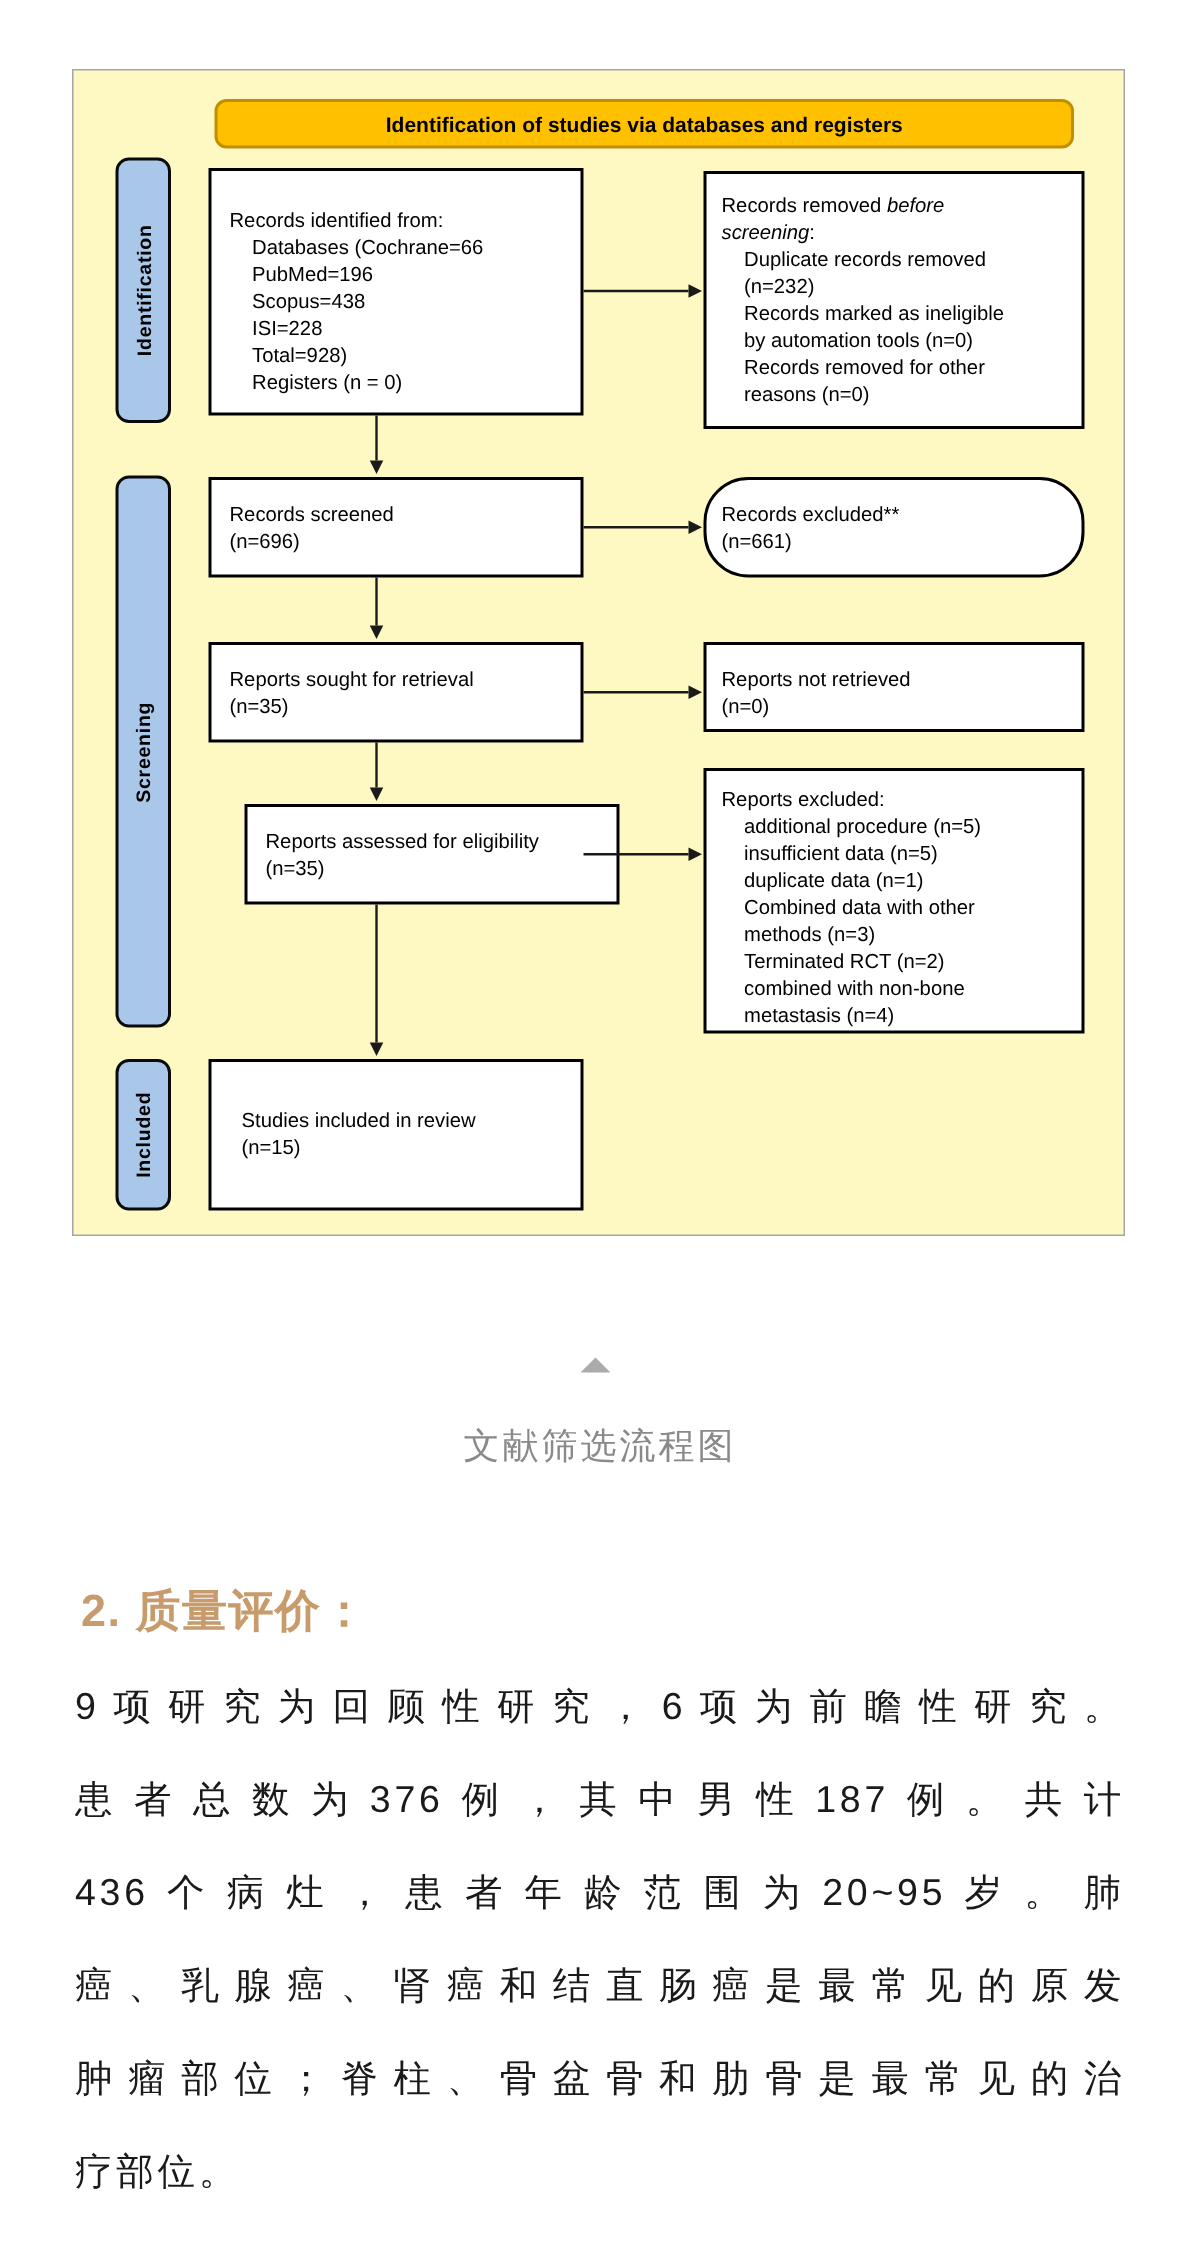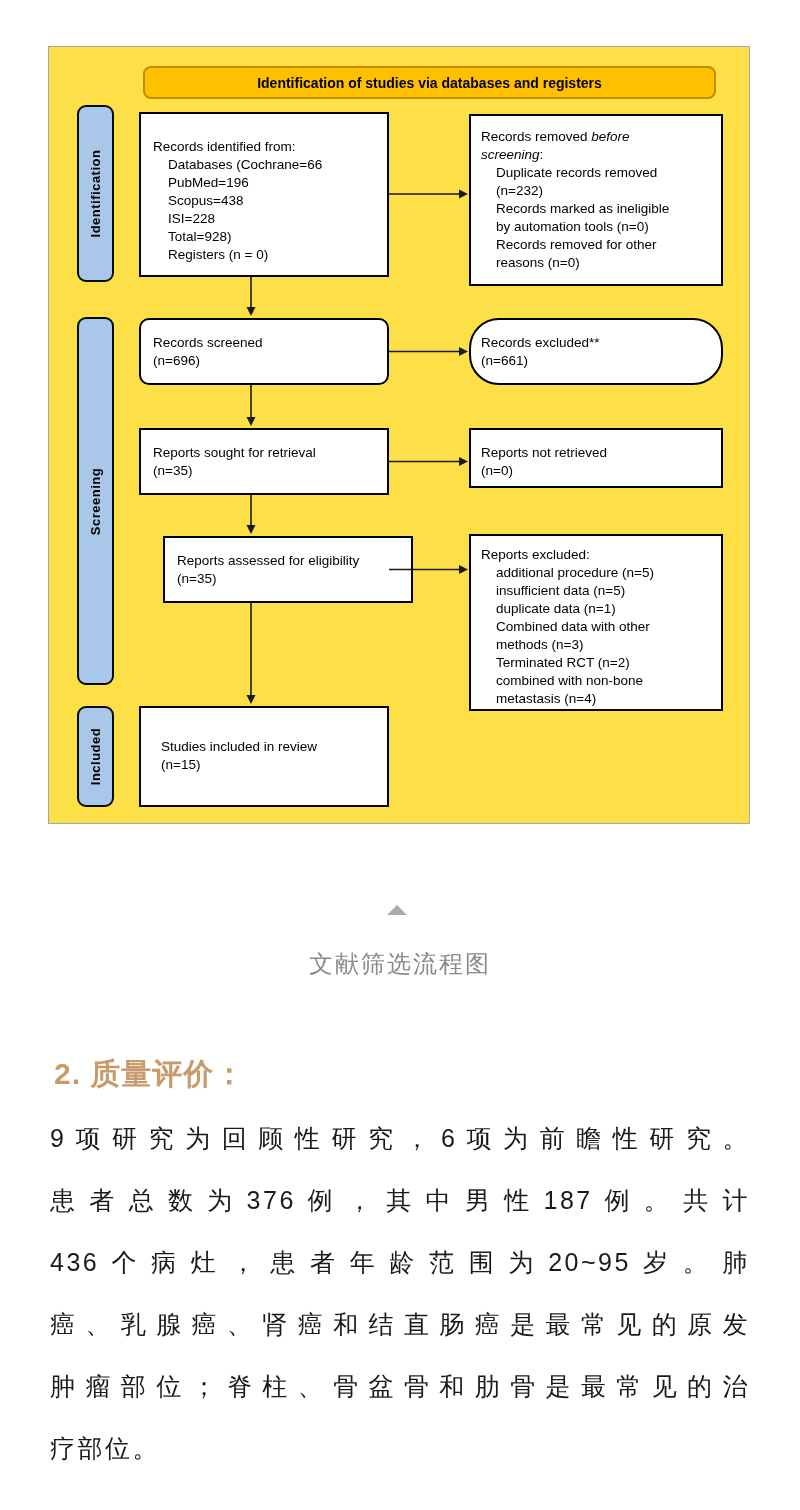--- a/index.html
+++ b/index.html
@@ -10,21 +10,21 @@
     background: #ffffff;
     font-family: "Liberation Sans", sans-serif;
     overflow: hidden;
   }
 
   
   .diagram {
     position: absolute;
     left: 48px; top: 46px;
     width: 702px; height: 778px;
-    background: #fde047;
+    background: #fef9c3;
     border: 1px solid var(--outline, #a6a6a6);
     box-sizing: border-box;
   }
   .banner {
     position: absolute;
     left: 94px; top: 19px;
     width: 573px; height: 33px;
     background: var(--banner_fill, #FFC000);
     border: 2px solid var(--banner_border, #BF8F00);
     border-radius: 8px;
@@ -56,26 +56,26 @@
     background: #ffffff;
     border: 2px solid var(--box_border, #000);
     box-sizing: border-box;
     font-size: 13.5px; line-height: 18px; color: #000;
     white-space: pre-wrap;
   }
   .col-l { left: 90px;  width: 250px; }
   .col-r { left: 420px; width: 254px; }
   .b1 { top: 65px;  height: 165px; padding: 24px 8px 0 12px; }
   .b2 { top: 67px;  height: 172px; padding: 12px 6px 0 10px; }
-  .b3 { top: 271px; height: 67px;  padding: 14px 8px 0 12px; border-radius: 10px; }
+  .b3 { top: 271px; height: 67px;  padding: 14px 8px 0 12px; }
   .b4 { top: 271px; height: 67px;  padding: 14px 6px 0 10px; border-radius: 30px; }
   .b5 { top: 381px; height: 67px;  padding: 14px 8px 12px 12px; }
   .b6 { top: 381px; height: 60px;  padding: 14px 6px 0 10px; }
   .b7 { top: 489px; height: 67px;  padding: 14px 8px 0 12px; margin-left: 24px; }
-  .b8 { top: 487px; height: 177px; padding: 10px 6px 0 10px; }
+  .b8 { top: 465px; height: 177px; padding: 10px 6px 0 10px; }
   .b9 { top: 659px; height: 101px; padding: 30px 8px 0 20px; }
   .fbox i { font-style: italic; margin-top: 17px; }
 
   .arrows { position: absolute; left: 0; top: 0; pointer-events: none; }
 
   
   .collapse-triangle {
     position: absolute;
     left: 387px; top: 905px;
     width: 0; height: 0;

